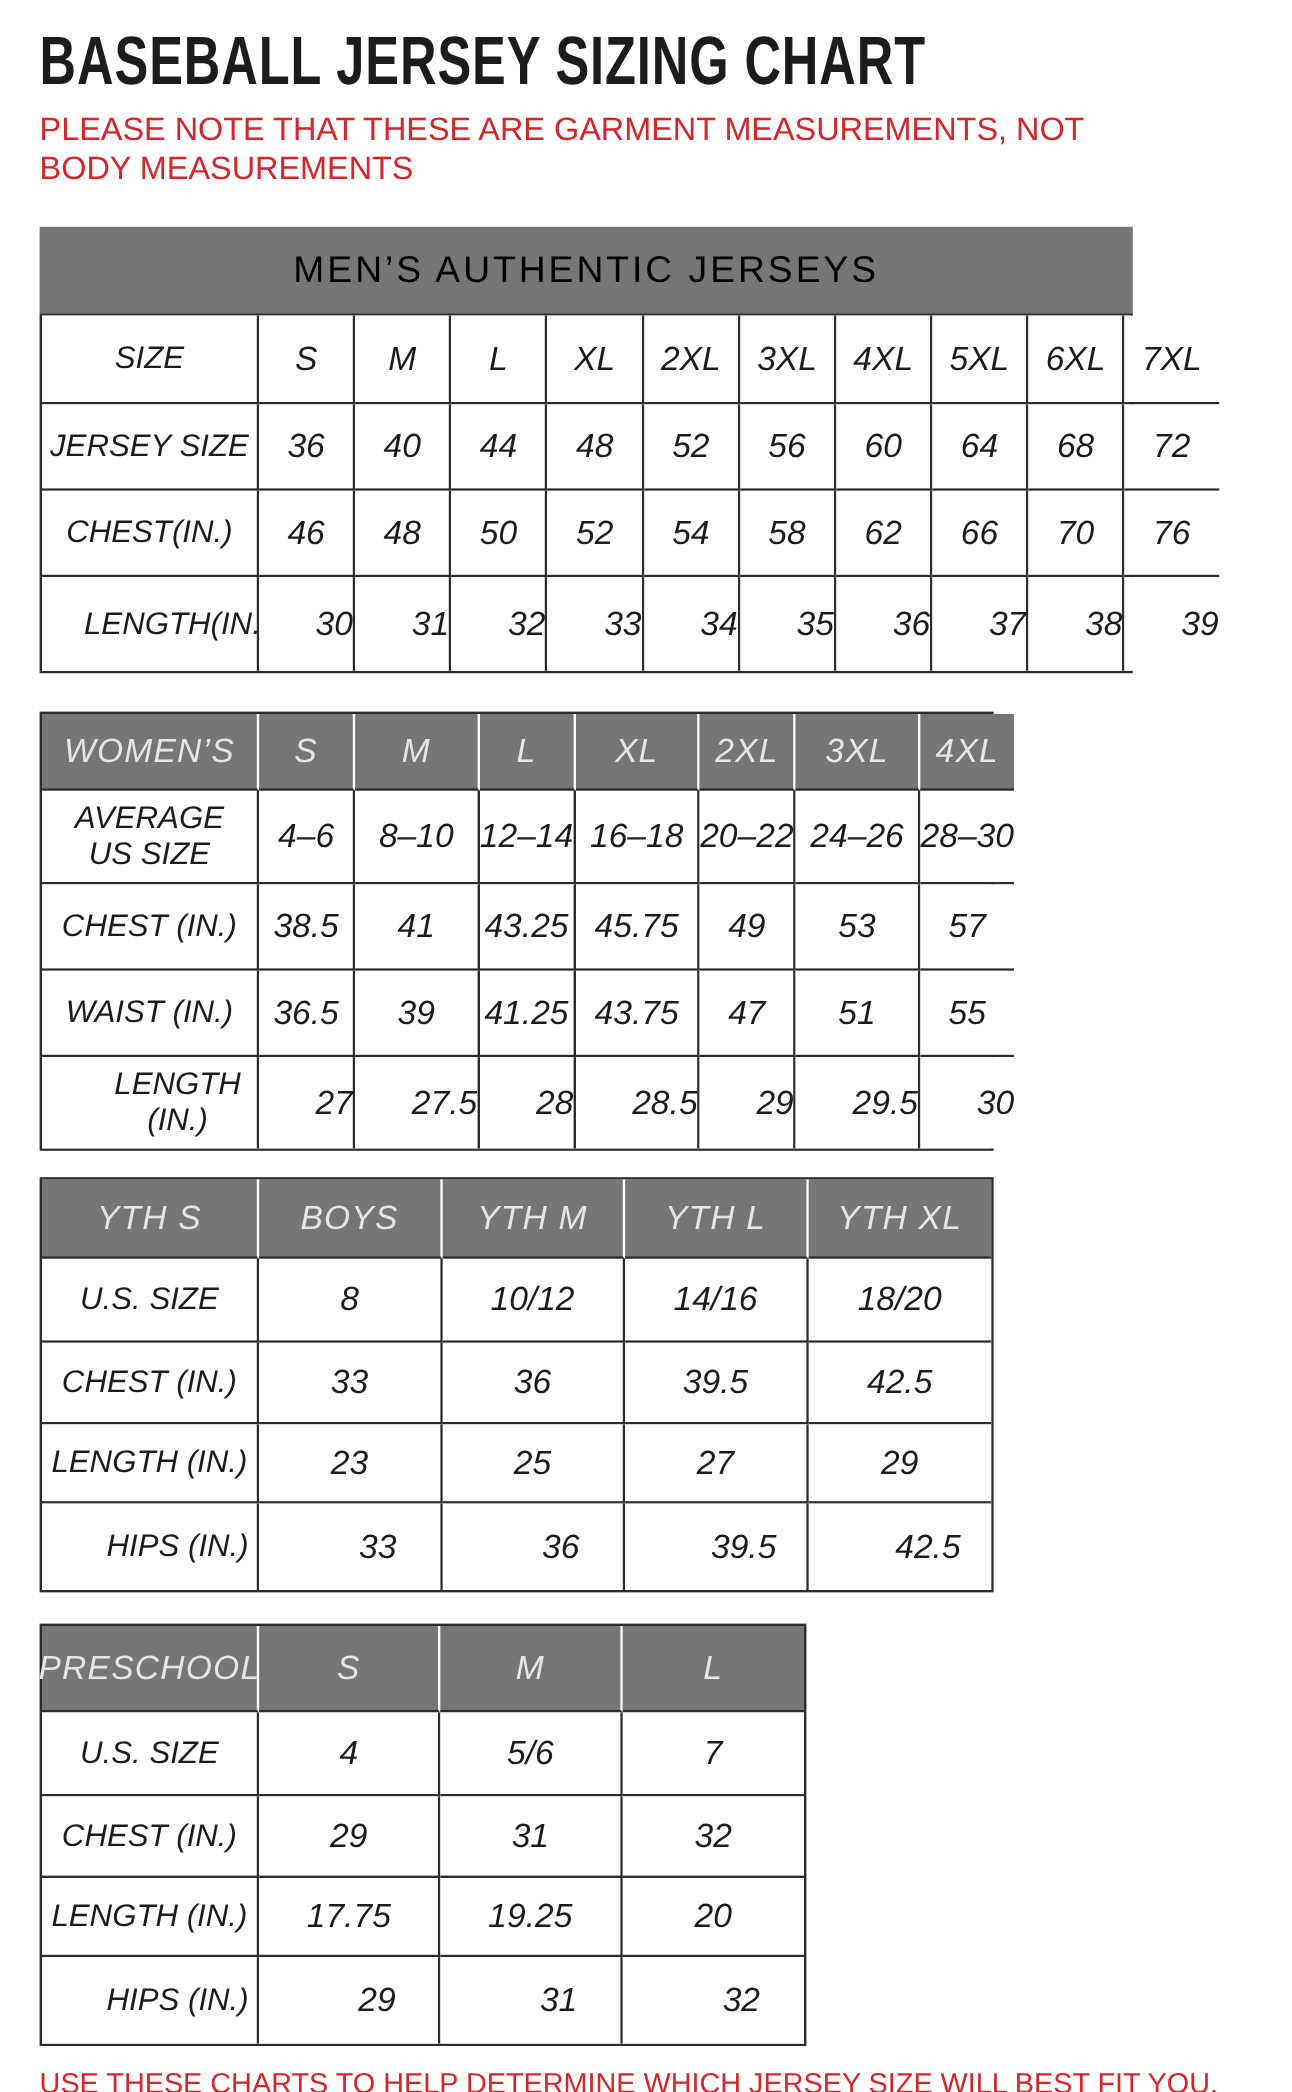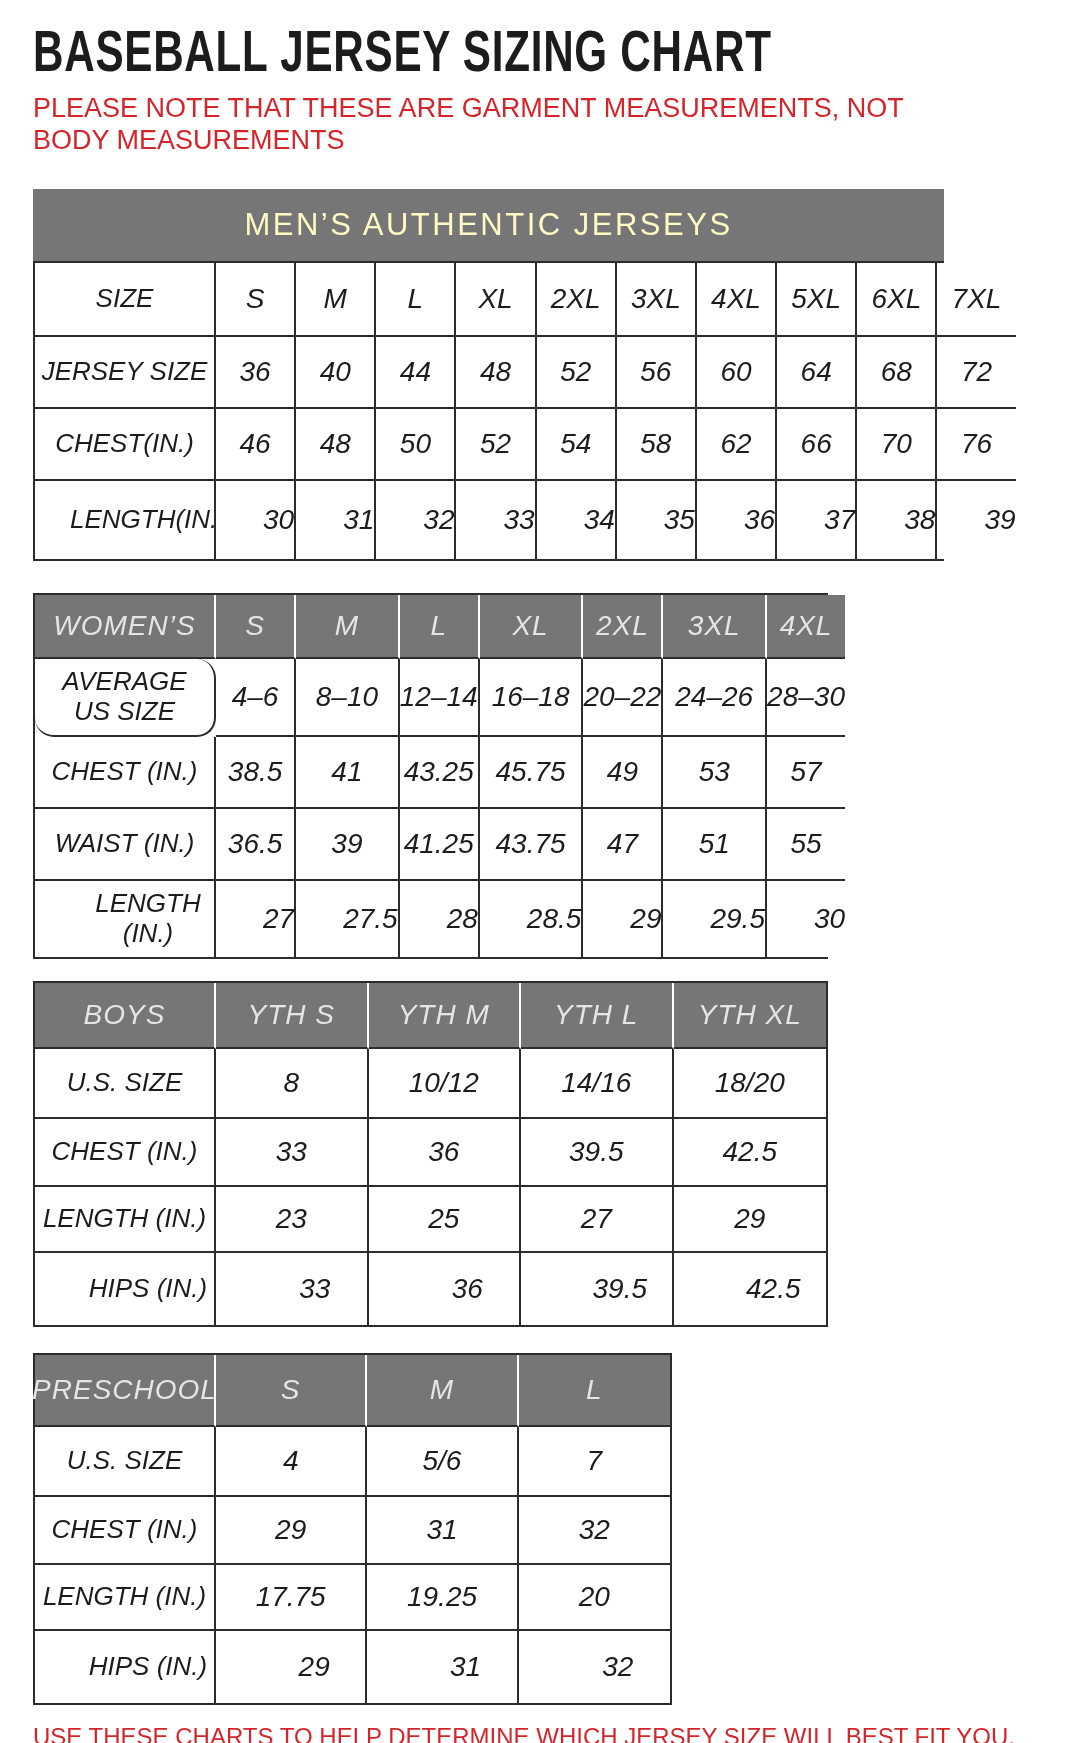--- a/index.html
+++ b/index.html
@@ -25,21 +25,21 @@
   .note{
     color:var(--red);
     font-size:27px;
     line-height:1.2;
     width:900px;
     margin-bottom:32px;
   }
 
   .titlebar{
     background:var(--gray);
-    color:#fef9c3;
+    color:#000000;
     display:flex;align-items:center;justify-content:center;
     font-size:31px;
     letter-spacing:2.5px;
     width:911px;height:72px;
     box-sizing:border-box;
   }
 
   .tbl{
     display:grid;
     border:2px solid var(--line);
@@ -55,21 +55,21 @@
   .c{
     display:flex;align-items:center;justify-content:center;
     text-align:center;
     border-right:2px solid var(--line);
     border-bottom:2px solid var(--line);
     background:#fff;
     font-size:28px;
     line-height:1.15;
   }
   .lab{font-size:26px;}
-  .narrow{padding:0 32px;border-radius:19px;}
+  .narrow{padding:0 32px;}
   .hc{
     background:var(--gray);
     color:#e5e5e5;
     border-right:2px solid #fff;
     border-bottom:2px solid var(--line);
     font-size:28px;
     letter-spacing:1px;
   }
   .lc{border-right:none;}
   .lr{border-bottom:none;padding-left:47px;}
@@ -182,22 +182,22 @@
     <div class="c lr">27</div>
     <div class="c lr">27.5</div>
     <div class="c lr">28</div>
     <div class="c lr">28.5</div>
     <div class="c lr">29</div>
     <div class="c lr">29.5</div>
     <div class="c lc lr">30</div>
   </div>
 
   <div class="tbl" id="boys-grid">
+    <div class="c hc">YTH S</div>
     <div class="c hc">BOYS</div>
-    <div class="c hc">YTH S</div>
     <div class="c hc">YTH M</div>
     <div class="c hc">YTH L</div>
     <div class="c hc lc">YTH XL</div>
 
     <div class="c lab">U.S. SIZE</div>
     <div class="c">8</div>
     <div class="c">10/12</div>
     <div class="c">14/16</div>
     <div class="c lc">18/20</div>
 

